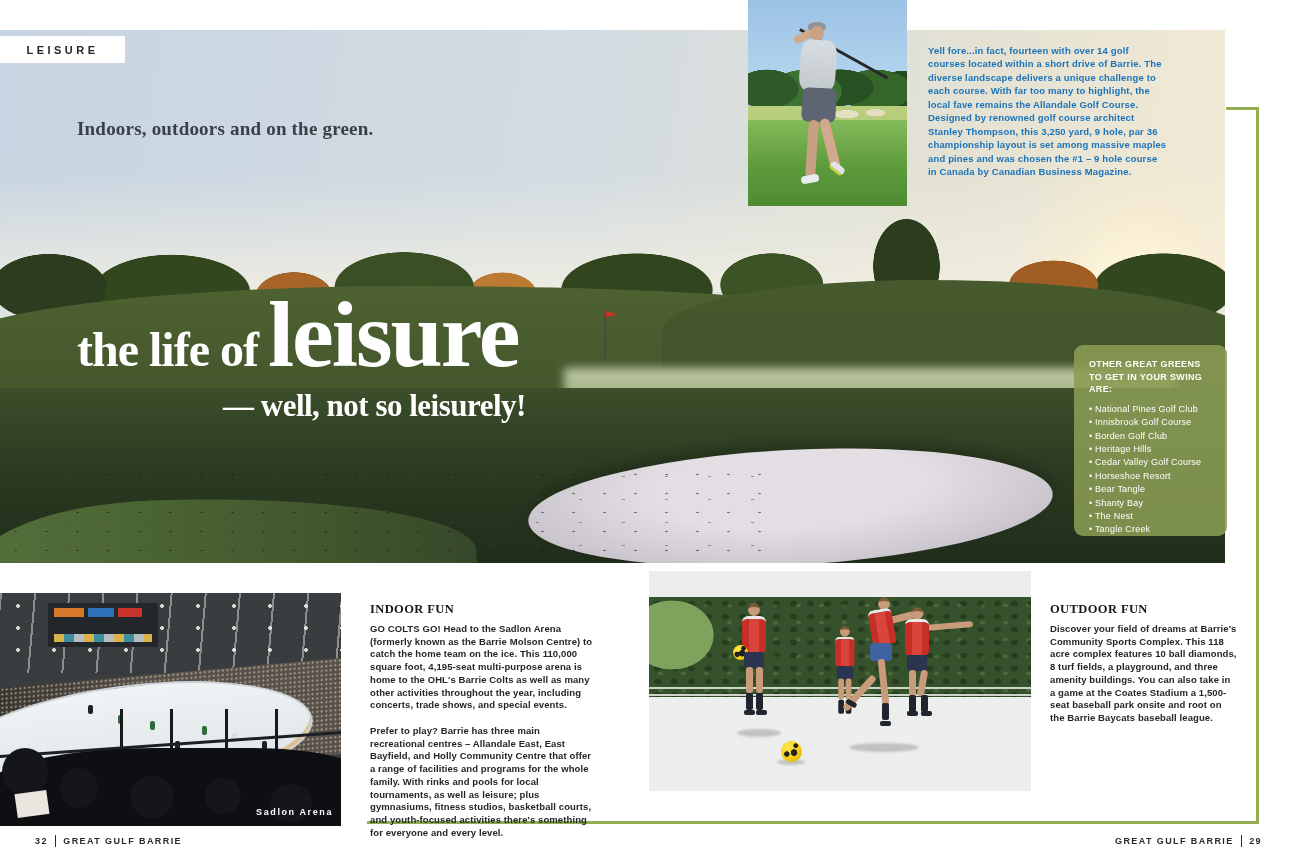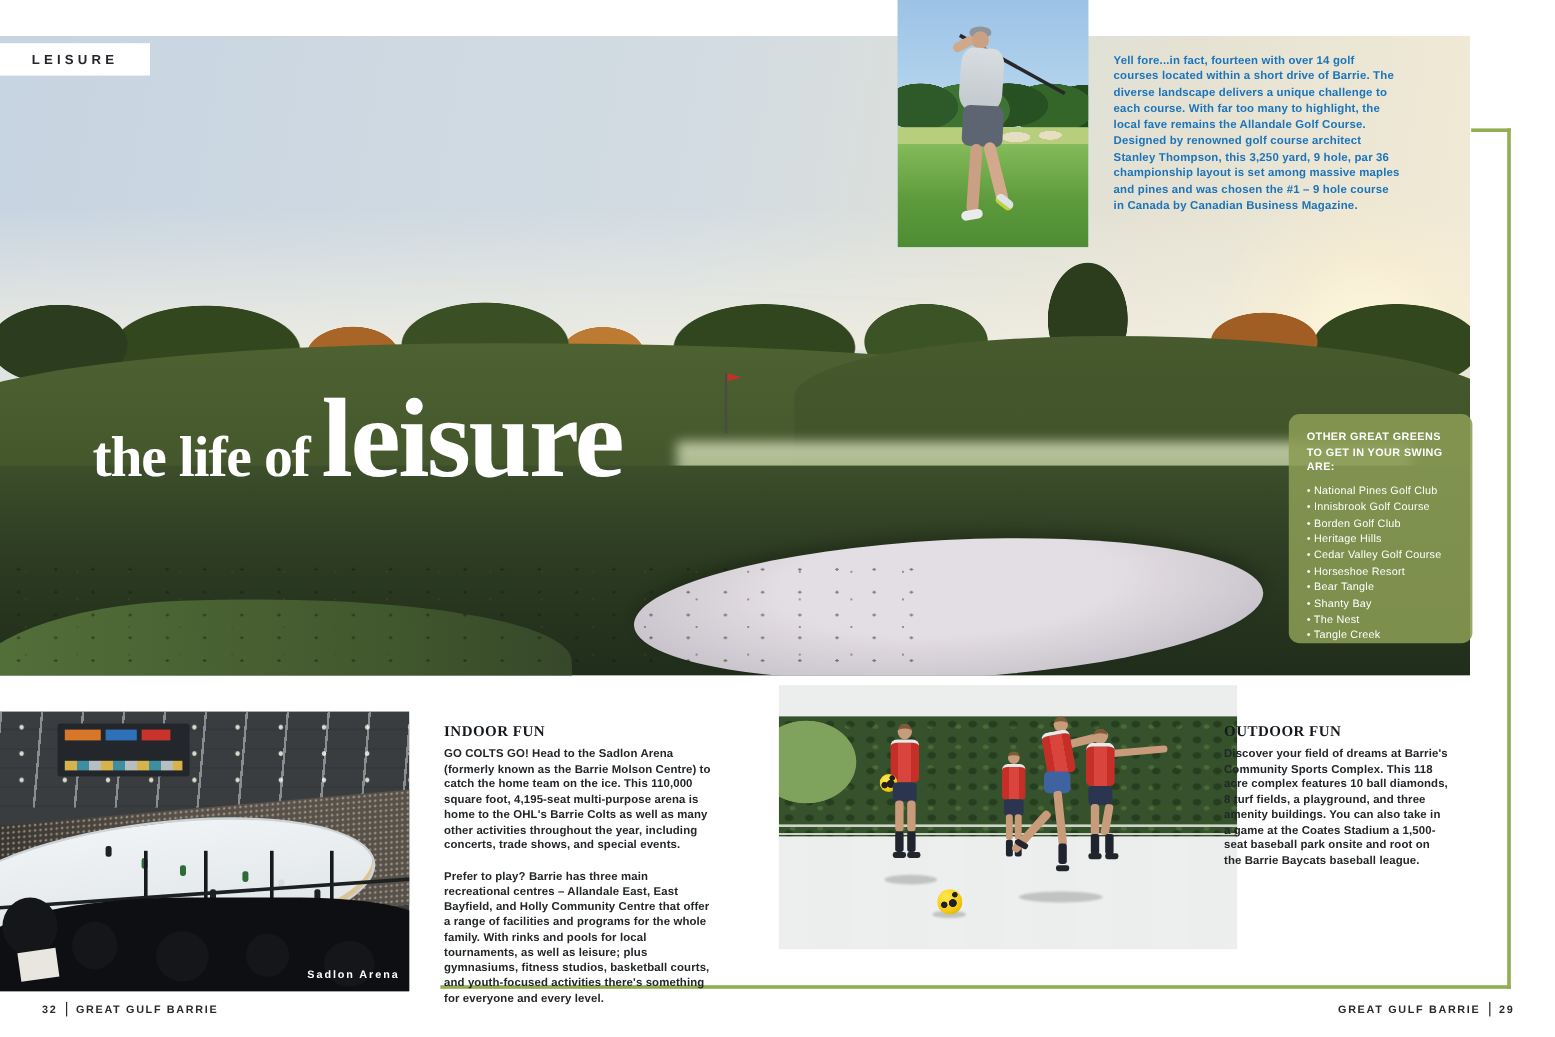--- a/index.html
+++ b/index.html
@@ -62,21 +62,21 @@
   .leisure-tab span { font-size:11px; font-weight:700; letter-spacing:3.5px; color:#23262b; }
 
   
   .intro { left:77px; top:118px; width:302px; }
   .intro h2 { font-family:"Liberation Serif","DejaVu Serif",serif; font-size:19px;
     font-weight:700; color:#3a4049; letter-spacing:.2px; }
   .intro p { margin-top:9px; font-size:12.3px; line-height:1.65; color:#4c5258; letter-spacing:.35px; }
 
   
   .hero-title { left:77px; top:280px; color:#fff; font-family:"Liberation Serif","DejaVu Serif",serif; }
-  .hero-title .l1 { white-space:nowrap;margin-top:32px; }
+  .hero-title .l1 { white-space:nowrap; }
   .hero-title .sm { font-size:48px; font-weight:700; letter-spacing:-1px; }
   .hero-title .bg { font-size:94px; font-weight:700; letter-spacing:-2px; margin-left:10px;
     vertical-align:baseline; }
   .hero-title .l2 { margin-left:146px; margin-top:0px; font-size:31px; font-weight:700; letter-spacing:-.5px; }
 
   
   .golfer-photo { left:748px; top:0; width:159px; height:206px; overflow:hidden; background:#aacbe8; }
   .g-sky { left:0; top:0; width:100%; height:105px; background:linear-gradient(180deg,#9cc2e5,#badaf0); }
   .g-trees { left:0; top:48px; width:100%; height:66px;
     background-image:
@@ -156,21 +156,21 @@
   .a-paper { left:16px; bottom:10px; width:32px; height:24px; background:#e8e6df; transform:rotate(-8deg); }
   .arena-caption { right:8px; bottom:9px; color:#fff; font-size:9px; font-weight:700;
     letter-spacing:1.6px; }
 
   
   .col h4 { font-family:"Liberation Serif","DejaVu Serif",serif; font-size:12.5px; font-weight:700;
     color:#15181c; letter-spacing:.4px; margin-bottom:6px; }
   .col p { font-size:9.5px; line-height:1.34; color:#232629; letter-spacing:.1px; font-weight:600; }
   .col p + p { margin-top:13px; }
   .indoor-col  { left:370px;  top:602px; width:226px; }
-  .outdoor-col { left:1020px; top:602px; width:188px; }
+  .outdoor-col { left:1050px; top:602px; width:188px; }
 
   
   .soccer { left:649px; top:571px; width:382px; height:220px; overflow:hidden; background:#ebeeec; }
   .soccer div { position:absolute; }
   .s-hedge { left:0; top:26px; width:100%; height:100px; background:#35522c;
     background-image:
       radial-gradient(ellipse 75px 62px at 6% 38%, #7fa25c 0 55%, transparent 56%),
       radial-gradient(rgba(10,22,7,.35) 3px, transparent 4.2px),
       radial-gradient(rgba(122,162,82,.3) 2px, transparent 3px);
     background-size:100% 100%, 17px 13px, 23px 17px; }
@@ -224,24 +224,26 @@
     <div class="abs leaves"></div>
     <div class="abs flag-pole"></div>
     <div class="abs flag-cloth"></div>
   </div>
 
   <div class="abs leisure-tab">
     <span>LEISURE</span>
   </div>
 
   <div class="abs intro">
+    <h2>Indoors, outdoors and on the green.</h2>
   </div>
 
   <div class="abs hero-title">
     <div class="l1"><span class="sm">the life of</span><span class="bg">leisure</span></div>
+    <div class="l2">— well, not so leisurely!</div>
   </div>
 
   <div class="abs golfer-photo">
     <div class="abs g-sky"></div>
     <div class="abs g-trees"></div>
     <div class="abs g-far"></div>
     <div class="abs g-grass"></div>
     <div class="abs golfer">
       <div class="gf-club"></div>
       <div class="gf-arm"></div>

